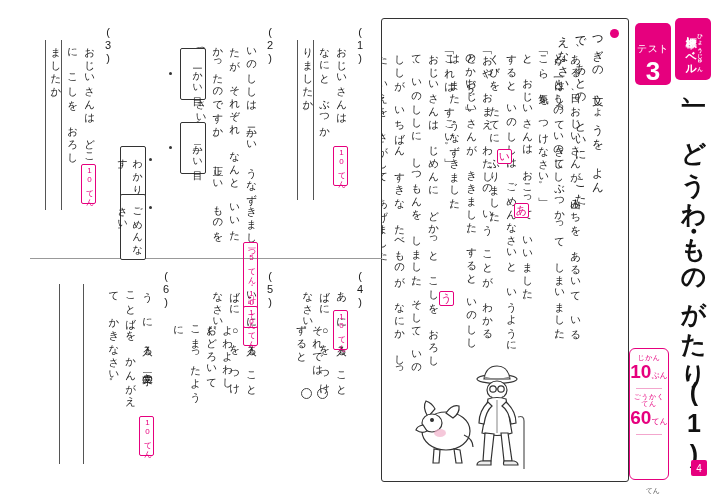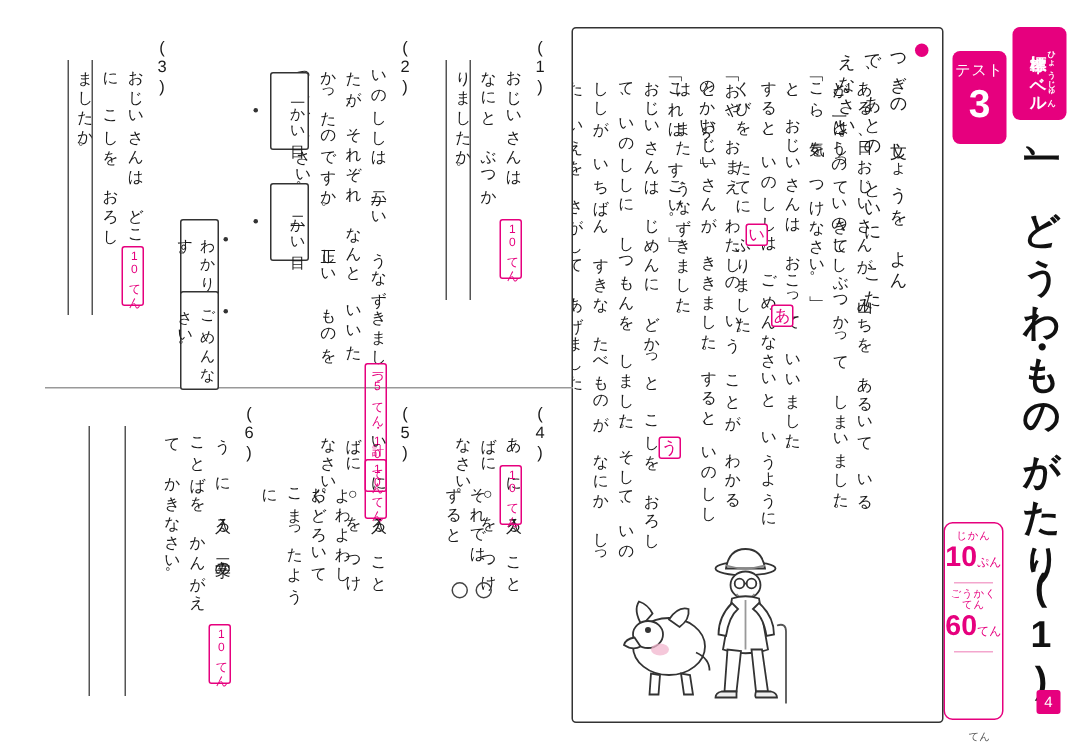--- a/index.html
+++ b/index.html
@@ -59,28 +59,28 @@
   .level-badge .rb {
     font-size: 5.5px;
     display: block;
     text-align: center;
     letter-spacing: 0;
     line-height: 1;
   }
   .test-badge {
     position: absolute;
     right: 42px;
-    top: 16px;
+    top: 5px;
     width: 36px;
     height: 62px;
     background: #e6007e;
     border-radius: 5px;
     color: #fff;
     text-align: center;
-    padding-top: 6px;
+    padding-top: 19px;
     box-sizing: border-box;
   }
   .test-badge .t-label {
     font-size: 10px;
     letter-spacing: 0.5px;
   }
   .test-badge .t-num {
     font-size: 26px;
     font-weight: bold;
     line-height: 1;

